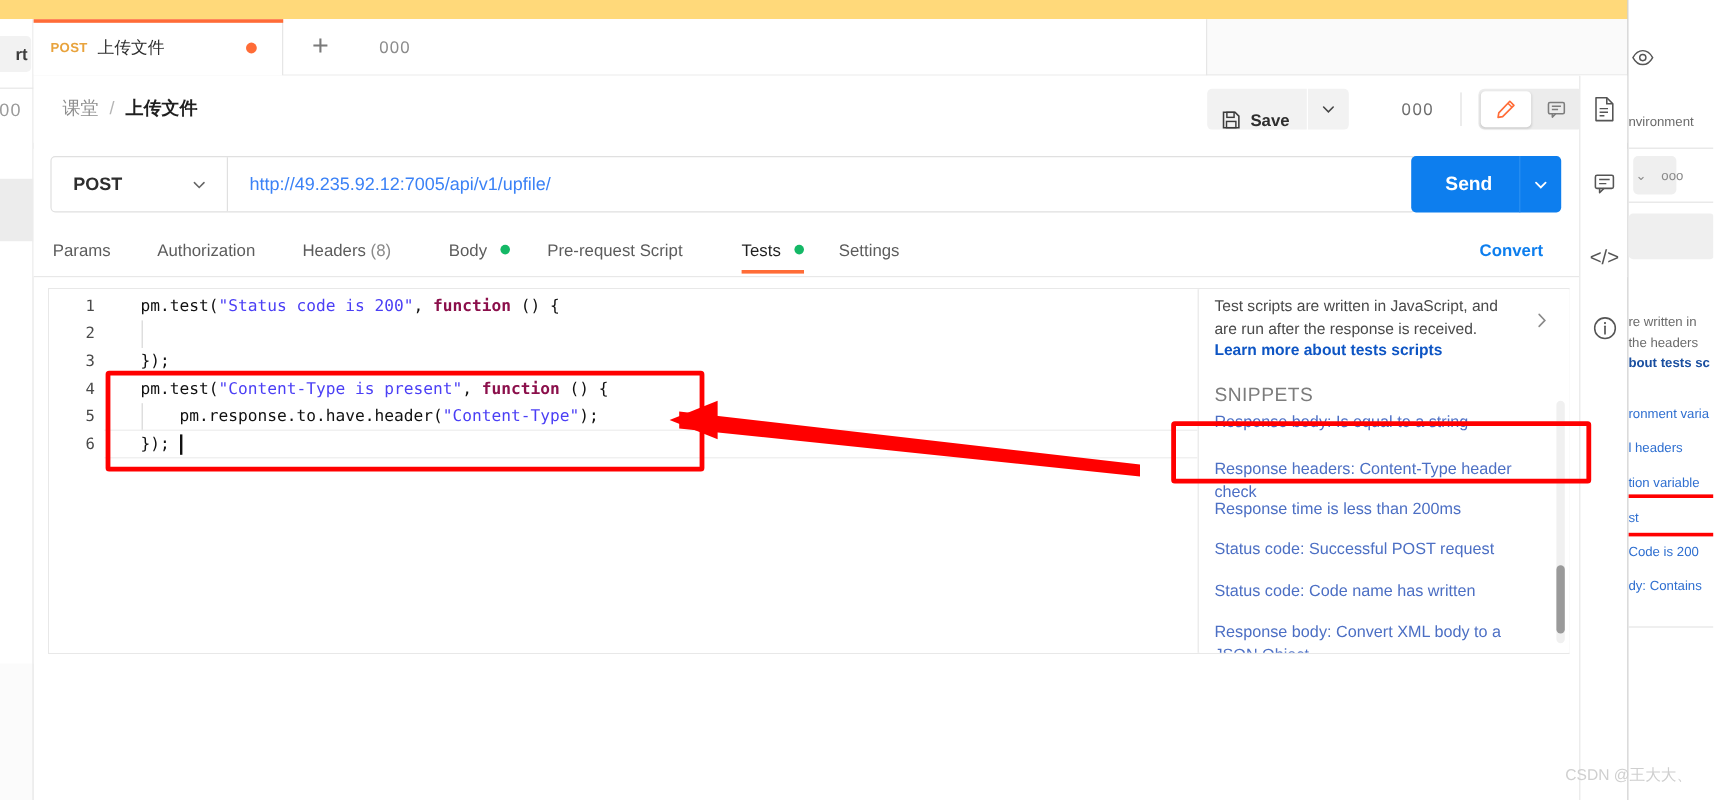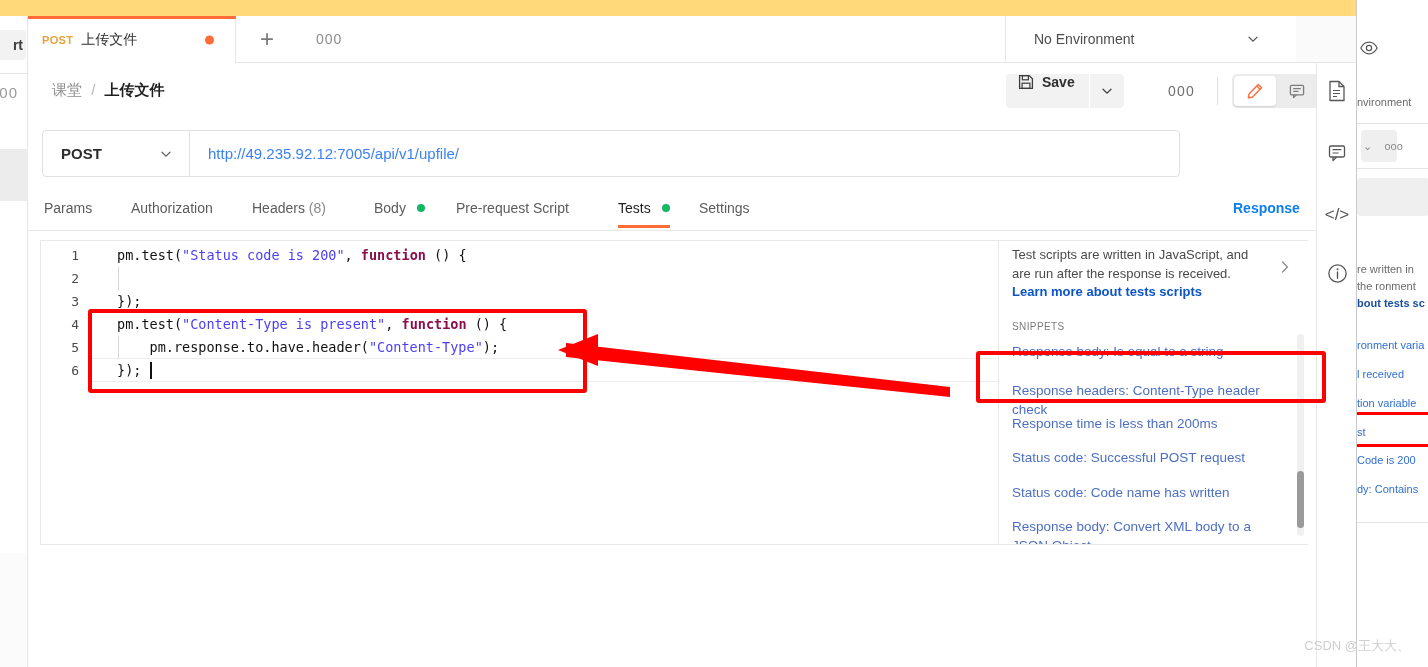--- a/index.html
+++ b/index.html
@@ -136,21 +136,21 @@
   }
   .crumb b { color:#1f1f1f; font-weight:bold; }
   .crumb .sep { color:#b5b5b5; margin: 0 5px; }
 
   .save-group {
     position:absolute; left: 978px; top: 11px;
     height: 34px; display:flex; align-items:stretch;
   }
   .save-btn {
     background:#f2f2f2; border-radius:4px 0 0 4px;
-    display:flex; align-items:flex-start; gap:8px;
+    display:flex; align-items:flex-end; gap:8px;
     padding: 0 14px 0 12px;
     font-size: 14px; font-weight: bold; color:#2e2e2e;
     cursor:pointer;
   }
   .save-caret {
     background:#f2f2f2; border-radius:0 4px 4px 0;
     width: 34px; display:flex; align-items:center; justify-content:center;
     margin-left:1px; cursor:pointer;
   }
   .crumb-ellipsis {
@@ -278,21 +278,21 @@
   }
   .snip-learn {
     position:absolute; left: 12px; top: 43px;
     font-size: 13px; font-weight:bold; color:#0d55c4; cursor:pointer;
   }
   .snip-chev {
     position:absolute; right: 16px; top: 18px; color:#8a8a8a; cursor:pointer;
   }
   .snip-head {
     position:absolute; left: 12px; top: 80px;
-    font-size: 10px; color:#7c7c7c; letter-spacing:.4px;
+    font-size: 16px; color:#7c7c7c; letter-spacing:.4px;
   }
   .snip-item {
     position:absolute; left: 12px; width: 282px;
     font-size: 13.5px; color:#4c6fc4; line-height: 19px; cursor:pointer;
   }
   .snip-sb-track {
     position:absolute; right: 4px; top: 93px; width: 7px; height: 202px;
     background:#f0f0f0; border-radius:4px;
   }
   .snip-sb-thumb {
@@ -349,24 +349,24 @@
 <div id="root">
 
   <div class="bg-window">
     <div class="bg-strip" style="top:96px;">nvironment</div>
     <div class="bg-line-sep" style="top:123px;"></div>
     <div class="bg-chip" style="left:4px; top:130px; width:36px; height:32px;"></div>
     <div class="bg-strip" style="top:140px; left:6px; color:#8a8a8a;">⌄&nbsp;&nbsp;&nbsp;&nbsp;ooo</div>
     <div class="bg-line-sep" style="top:168px;"></div>
     <div class="bg-chip" style="left:0px; top:178px; width:72px; height:38px;"></div>
     <div class="bg-strip bg-strip-txt" style="top:263px;">re written in </div>
-    <div class="bg-strip" style="top:280px;">the ronment</div>
+    <div class="bg-strip" style="top:280px;">the headers</div>
     <div class="bg-strip bg-bold" style="top:297px;">bout tests sc</div>
     <div class="bg-strip bg-link" style="top:339px;">ronment varia</div>
-    <div class="bg-strip bg-link" style="top:368px;">l received</div>
+    <div class="bg-strip bg-link" style="top:368px;">l headers</div>
     <div class="bg-strip bg-link" style="top:397px;">tion variable</div>
     <div class="bg-strip bg-link" style="top:426px;">st</div>
     <div class="bg-red" style="top:412px;"></div>
     <div class="bg-strip bg-link" style="top:454px;">Code is 200</div>
     <div class="bg-red" style="top:444px;"></div>
     <div class="bg-strip bg-link" style="top:483px;">dy: Contains</div>
     <div class="bg-line-sep" style="top:522px;"></div>
   </div>
 
   <div class="yellow-banner"></div>
@@ -384,28 +384,20 @@
     <div class="tab-active">
       <span class="tab-method">POST</span>
       <span class="tab-title">上传文件</span>
       <span class="tab-dot"></span>
     </div>
 
     <div class="tab-plus">+</div>
     <div class="tab-ellipsis">000</div>
 
     <div class="tab-env-sep"></div>
-    <div class="env-select">
-      <span>No Environment</span>
-      <span class="env-caret">
-        <svg width="14" height="14" viewBox="0 0 14 14">
-            <path d="M3 5.2 L7 9.2 L11 5.2" fill="none" stroke="#5f5f5f" stroke-width="1.3" stroke-linecap="round"></path>
-          </svg>
-      </span>
-    </div>
     <div class="env-eye">
       <svg width="20" height="20" viewBox="0 0 20 20">
         <path d="M1.8 10 C4.2 5.6 7 4.2 10 4.2 C13 4.2 15.8 5.6 18.2 10 C15.8 14.4 13 15.8 10 15.8 C7 15.8 4.2 14.4 1.8 10 Z" fill="none" stroke="#555" stroke-width="1.2"></path>
         <circle cx="10" cy="10" r="2.6" fill="none" stroke="#555" stroke-width="1.2"></circle>
       </svg>
     </div>
   </div>
 
   <div class="crumb-row">
     <div class="crumb">
@@ -462,20 +454,29 @@
         <span>POST</span>
         <span>
           <svg width="14" height="14" viewBox="0 0 14 14">
               <path d="M3 5.2 L7 9.2 L11 5.2" fill="none" stroke="#666" stroke-width="1.3" stroke-linecap="round"></path>
             </svg>
         </span>
       </div>
       <div class="url-text" title="Enter request URL">http://49.235.92.12:7005/api/v1/upfile/</div>
     </div>
 
+    <div class="send-btn">
+      <span class="send-label">Send</span>
+      <span class="send-div"></span>
+      <span class="send-caret">
+        <svg width="14" height="14" viewBox="0 0 14 14">
+            <path d="M3 5.2 L7 9.2 L11 5.2" fill="none" stroke="#ffffff" stroke-width="1.5" stroke-linecap="round"></path>
+          </svg>
+      </span>
+    </div>
   </div>
 
   <div class="subtabs">
     <div class="subtab" style="left:16px;"><span>Params</span></div>
     <div class="subtab" style="left:103px;"><span>Authorization</span></div>
     <div class="subtab" style="left:224px;">
       <span>Headers</span>
       <span style="color:#8a8a8a;">(8)</span>
     </div>
     <div class="subtab" style="left:346px;">
@@ -483,21 +484,21 @@
       <span class="grn-dot"></span>
     </div>
     <div class="subtab" style="left:428px;"><span>Pre-request Script</span></div>
     <div class="subtab active" style="left:590px;">
       <span>Tests</span>
       <span class="grn-dot"></span>
       <span class="udl"></span>
     </div>
     <div class="subtab" style="left:671px;"><span>Settings</span></div>
 
-    <div class="cookies-link">Response</div>
+    <div class="cookies-link">Convert</div>
   </div>
 
   <div class="editor-wrap">
 
     <div class="code-pane">
       <div class="gutter">
         <div class="gln" style="top:3px;">1</div>
         <div class="gln" style="top:26px;">2</div>
         <div class="gln" style="top:49px;">3</div>
         <div class="gln" style="top:72px;">4</div>

